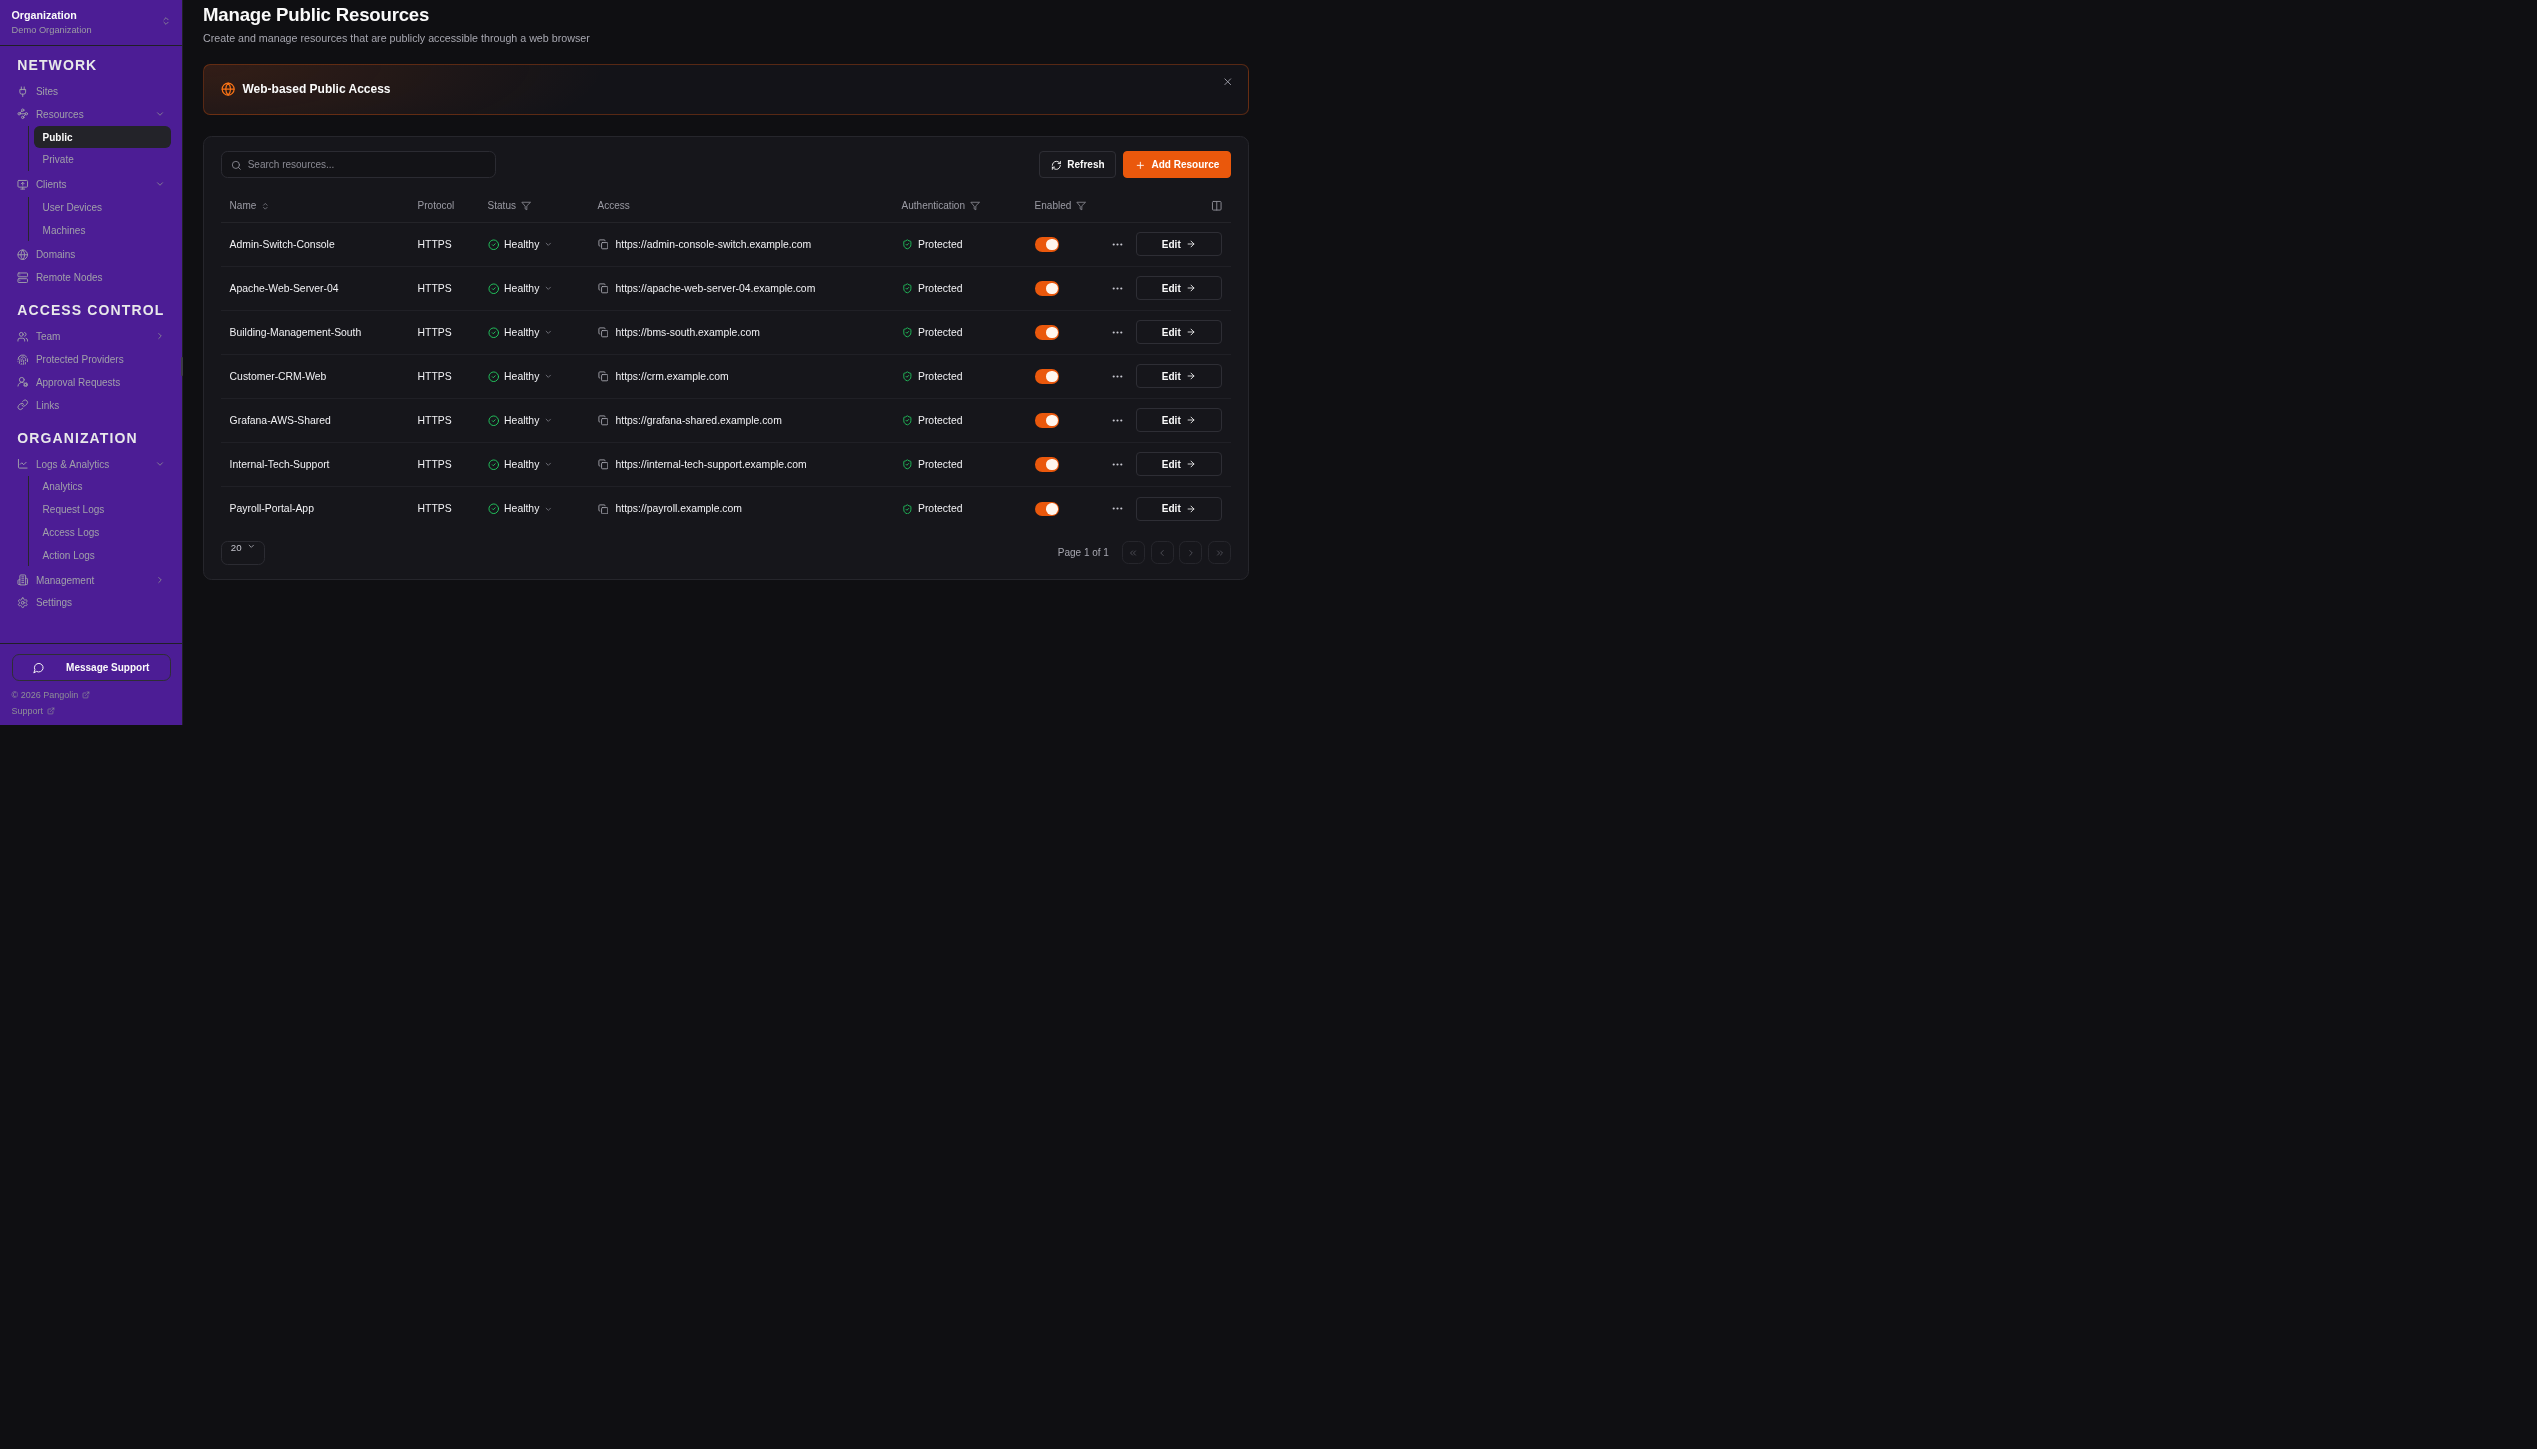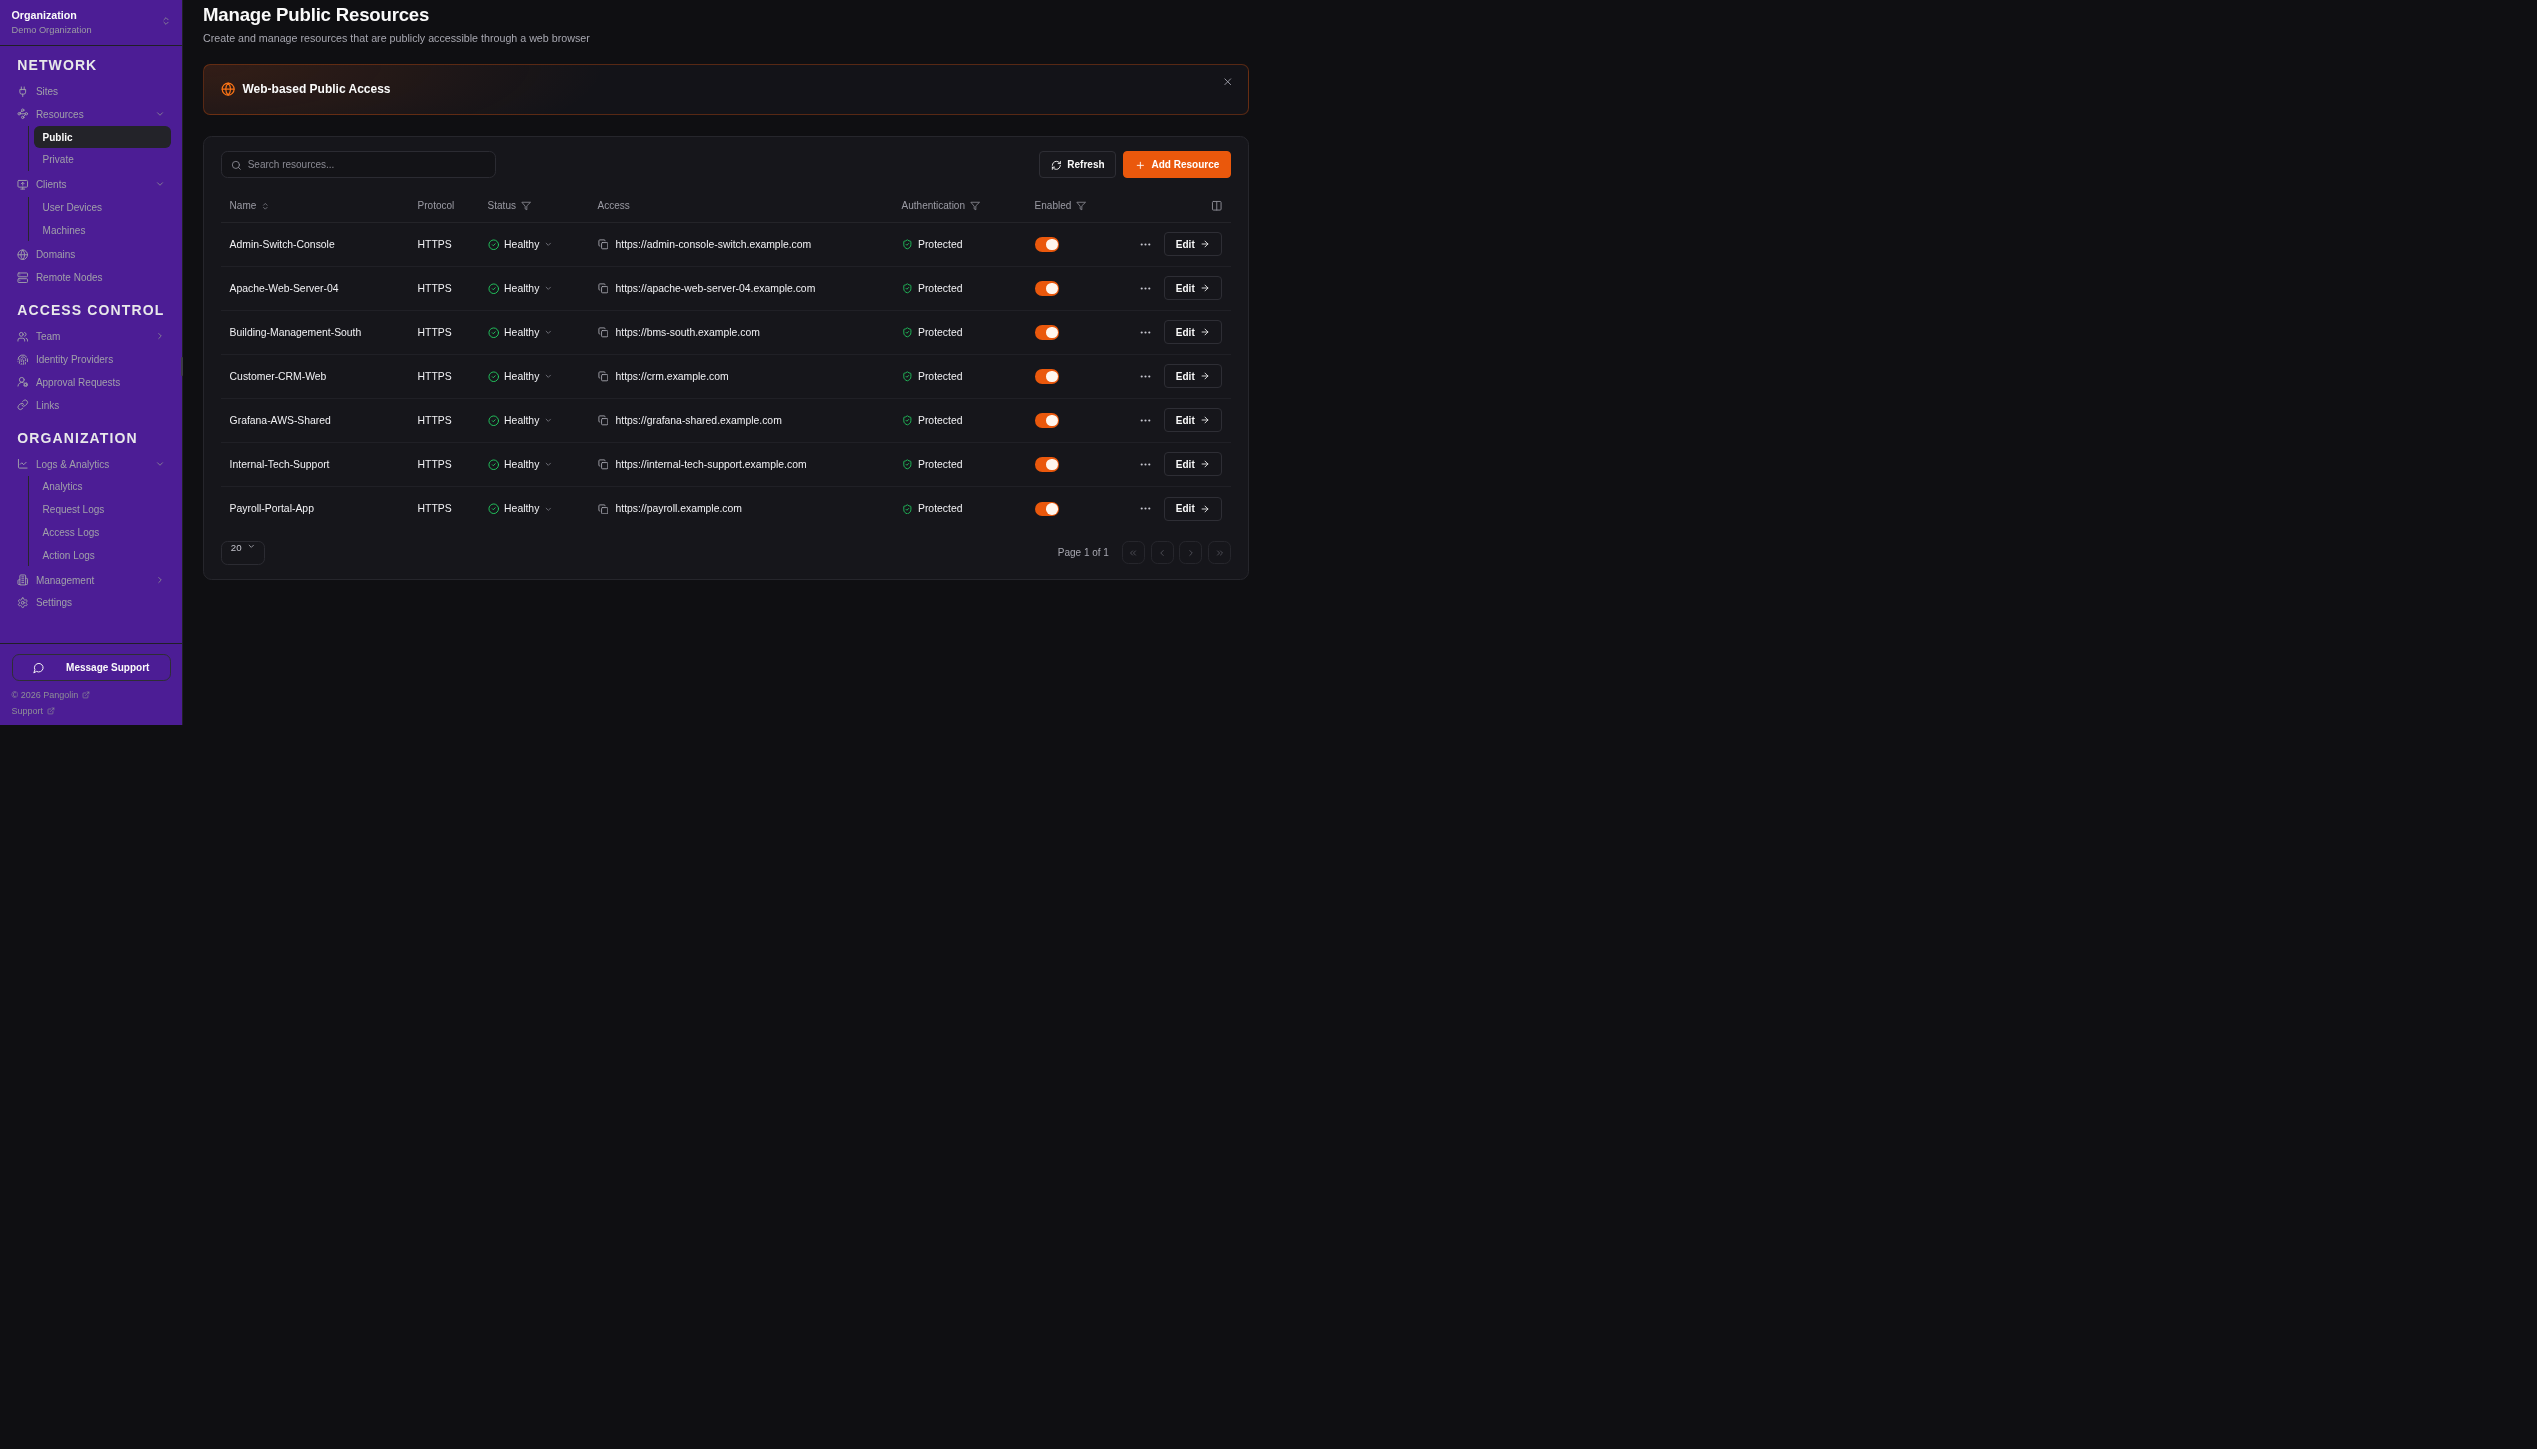--- a/index.html
+++ b/index.html
@@ -75,21 +75,21 @@
   .cell { display:flex; align-items:center; font-size:10.4px; color:#f1f1f4; min-width:0; }
   .cell.status { gap:5px; } .cell.status .chevd { color:#8b8b94; }
   .cell.access { gap:7.2px; color:#f1f1f4; }
   .copy-btn { color:#a6a6af; display:flex; cursor:pointer; }
   .cell.auth { gap:5.7px; }
   .green { color:#22c55e; }
   .toggle { width:24px; height:14.3px; border-radius:7.2px; background:#ea580c; position:relative; cursor:pointer; display:inline-block; }
   .toggle .knob { position:absolute; top:1.4px; left:11.5px; width:11.5px; height:11.5px; border-radius:50%; background:#fff6ee; }
   .cell.actions { justify-content:flex-end; gap:11.5px; }
   .more { color:#c7c7cf; display:flex; cursor:pointer; }
-  .btn.edit { height:24px; padding:0 11px; gap:5.7px; background:transparent; border:0.7px solid #2e2e35; color:#fafafa; font-weight:600; }
+  .btn.edit { height:24px; padding:0 25px; gap:5.7px; background:transparent; border:0.7px solid #2e2e35; color:#fafafa; font-weight:600; }
 
   .pagination { margin-top:10px; padding:0 17px; display:flex; align-items:center; justify-content:space-between; }
   .page-size { width:44px; height:24px; border:0.7px solid #2b2b32; border-radius:6.4px; display:flex; justify-content:center; gap:5px; color:#c3c3cb; font-size:9.7px; cursor:pointer; }
   .pag-right { display:flex; align-items:center; gap:13px; }
   .page-label { color:#a7a7b0; font-size:10px; }
   .pager { display:flex; gap:5.7px; }
   .pg-btn { width:23px; height:23px; border:0.7px solid #26262c; border-radius:6.4px; background:transparent; color:#55555e; display:flex; align-items:center; justify-content:center; cursor:default; }
 </style>
 </head>
 <body>
@@ -204,21 +204,21 @@
           <path d="M12 10a2 2 0 0 0-2 2c0 1.02-.1 2.51-.26 4"></path>
           <path d="M14 13.12c0 2.38 0 6.38-1 8.88"></path>
           <path d="M17.29 21.02c.12-.6.43-2.3.5-3.02"></path>
           <path d="M2 12a10 10 0 0 1 18-6"></path>
           <path d="M2 16h.01"></path>
           <path d="M21.8 16c.2-2 .131-5.354 0-6"></path>
           <path d="M5 19.5C5.5 18 6 15 6 12a6 6 0 0 1 .34-2"></path>
           <path d="M8.65 22c.21-.66.45-1.32.57-2"></path>
           <path d="M9 6.8a6 6 0 0 1 9 5.2v2"></path>
         </svg>
-      <span>Identity Providers</span>
+      <span>Protected Providers</span>
     </div>
 
     <div class="nav-item">
       <svg class="ic" viewBox="0 0 24 24">
           <path d="M2 21a8 8 0 0 1 10.4-7.6"></path>
           <circle cx="10" cy="8" r="5"></circle>
           <circle cx="18" cy="18" r="3"></circle>
           <path d="m19.5 14.3-.4.9"></path>
           <path d="m16.9 20.8-.4.9"></path>
           <path d="m21.7 19.5-.9-.4"></path>

